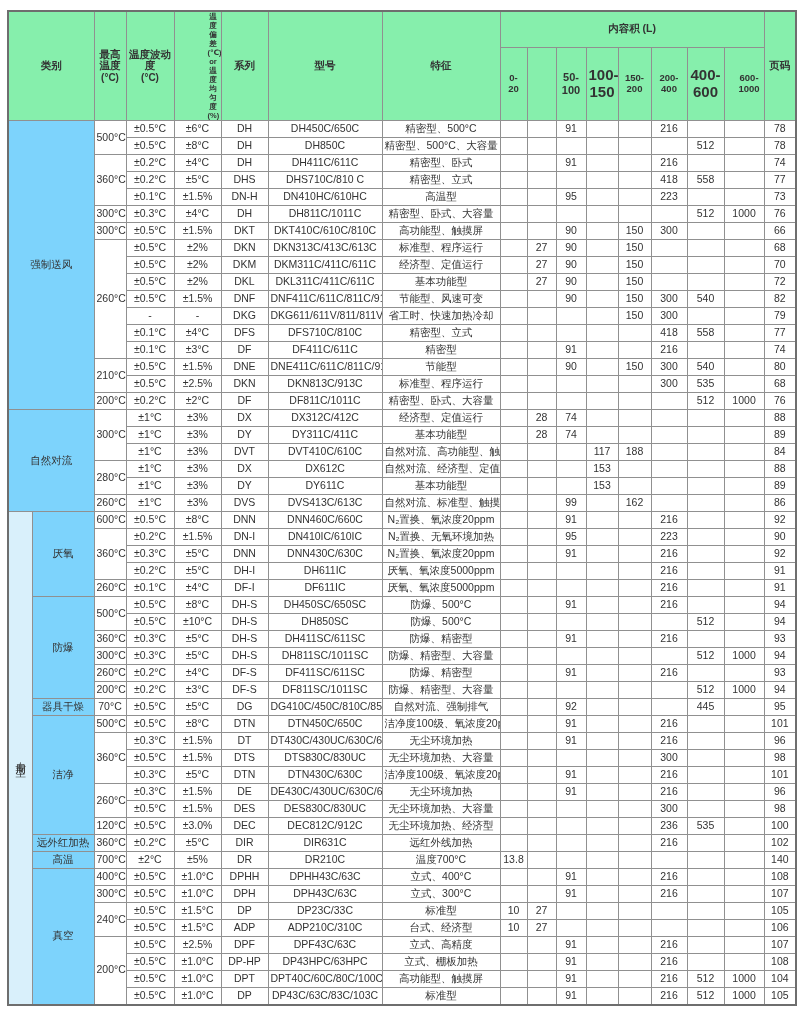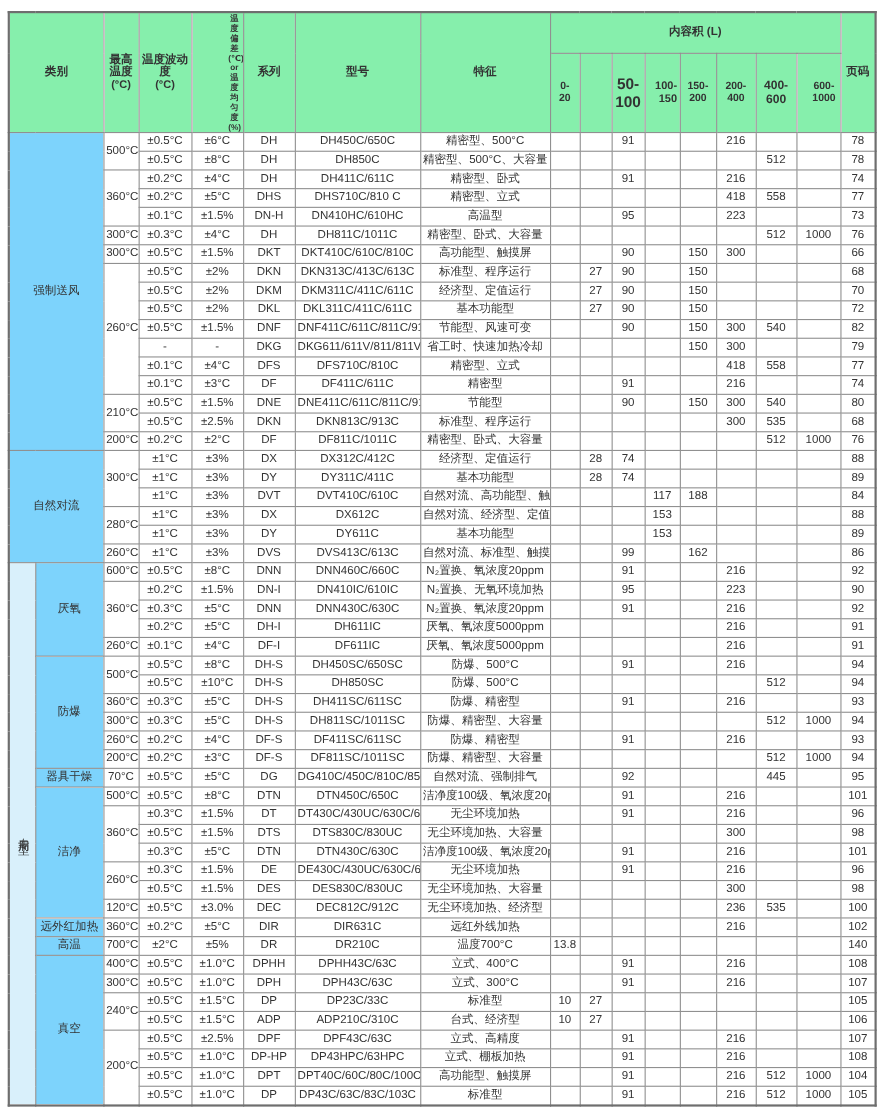--- a/index.html
+++ b/index.html
@@ -61,25 +61,25 @@
         </th>
         <th rowspan="2">系列</th>
         <th rowspan="2">型号</th>
         <th rowspan="2">特征</th>
         <th colspan="8">内容积 (L)</th>
         <th rowspan="2">页码</th>
       </tr>
       <tr id="vol-header-row">
           <th style="font-size: 9.5px;">0-<br>20</th>
           <th style="font-size: 9.5px; padding-left: 39px;">20-<br>50</th>
-          <th style="font-size: 14px;">50-<br>100</th>
-          <th style="font-size: 10px; text-align: right;">100-<br>150</th>
+          <th style="font-size: 11px;">50-<br>100</th>
+          <th style="font-size: 15px;">100-<br>150</th>
           <th style="font-size: 9.5px;">150-<br>200</th>
           <th style="font-size: 9.5px;">200-<br>400</th>
-          <th style="font-size: 11px;">400-<br>600</th>
+          <th style="font-size: 15px;">400-<br>600</th>
           <th style="font-size: 9.5px; padding-left: 12px;">600-<br>1000</th>
         </tr>
     </thead>
     <tbody id="spec-body">
         <tr>
           <td class="cat" rowspan="17" colspan="2">强制送风</td>
           <td rowspan="2">500°C</td>
           <td class="lft">±0.5°C</td>
           <td class="lft">±6°C</td>
           <td class="lft">DH</td>

